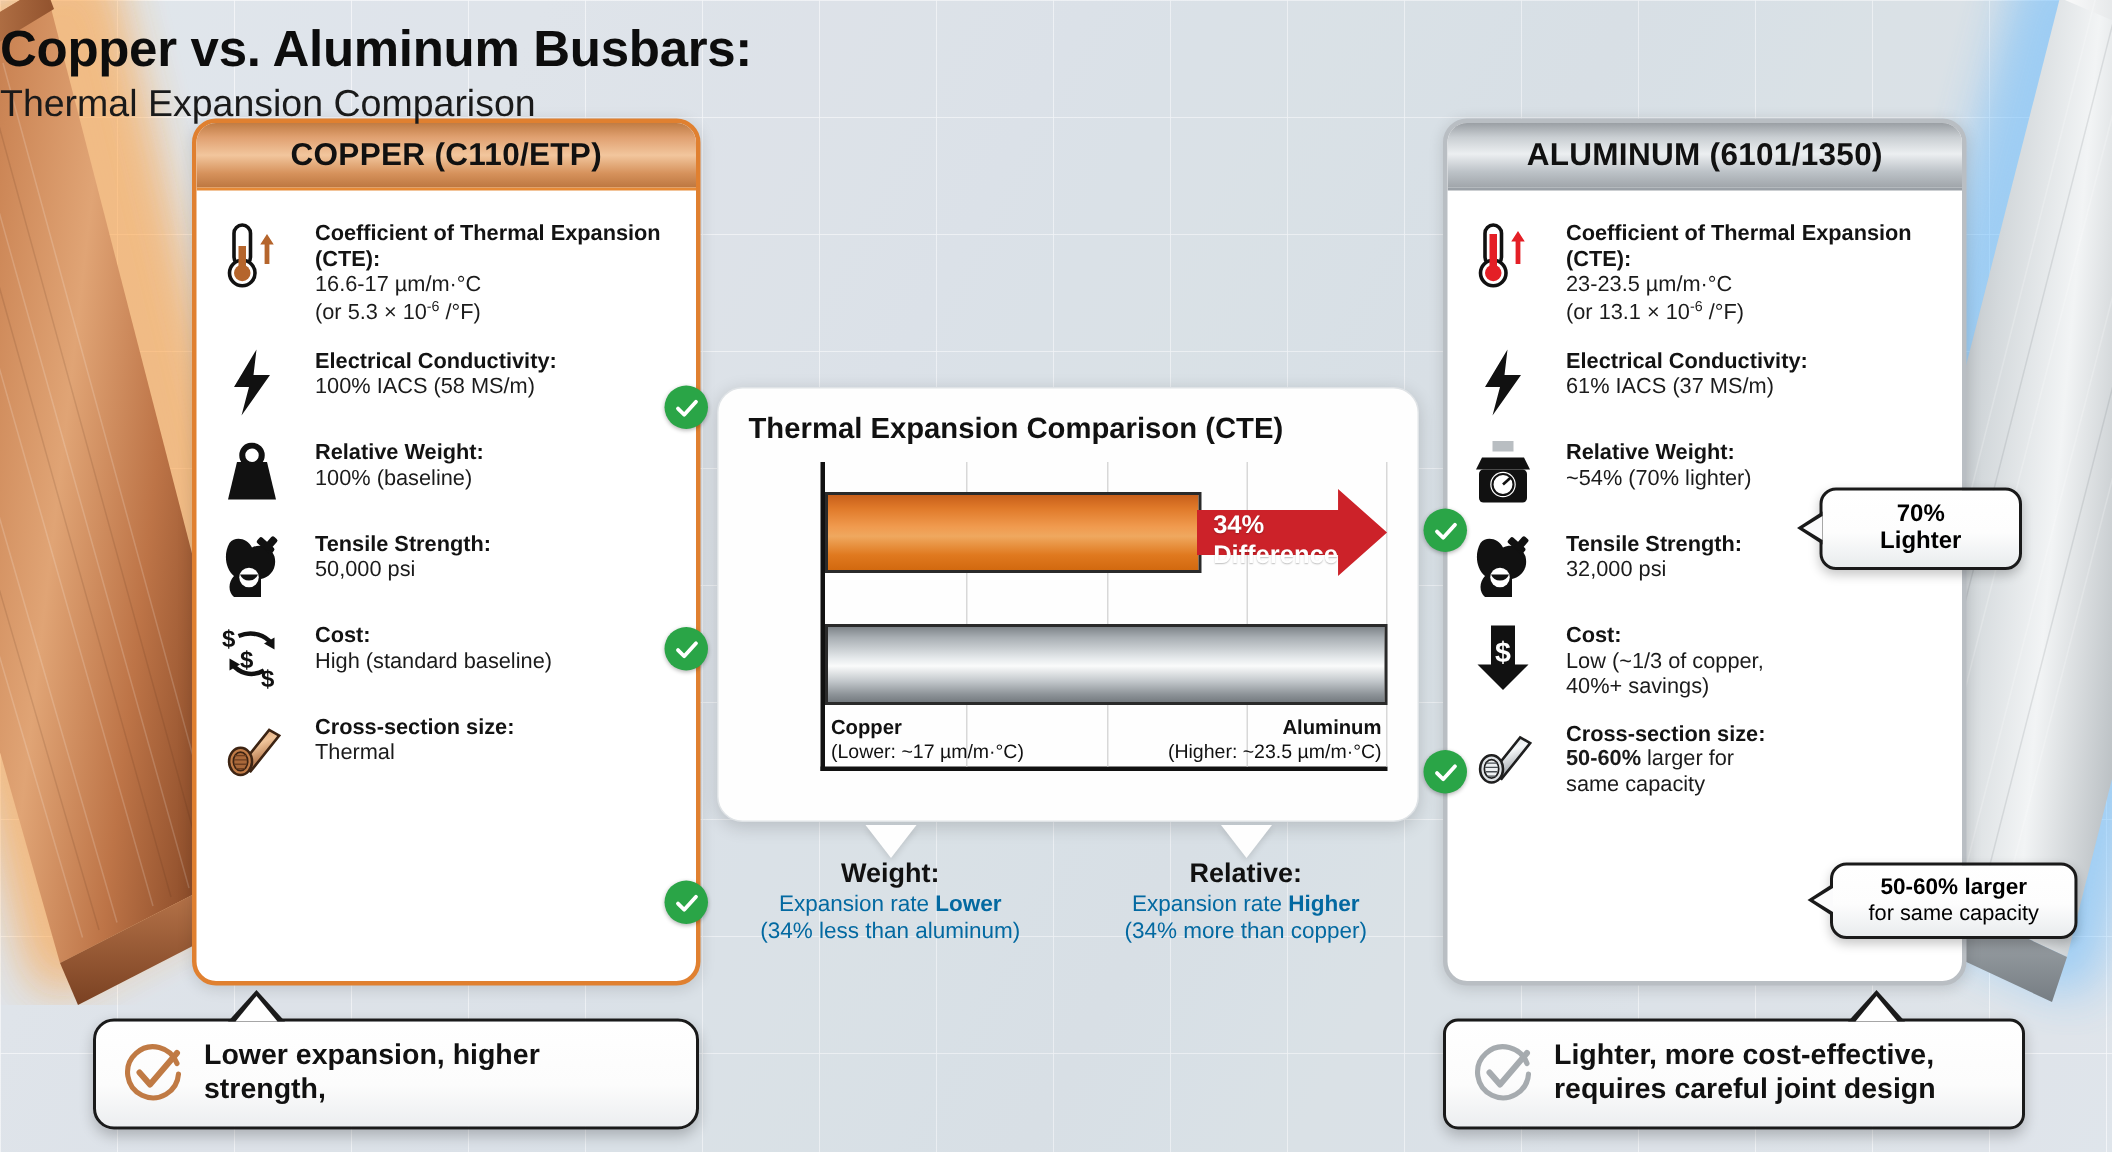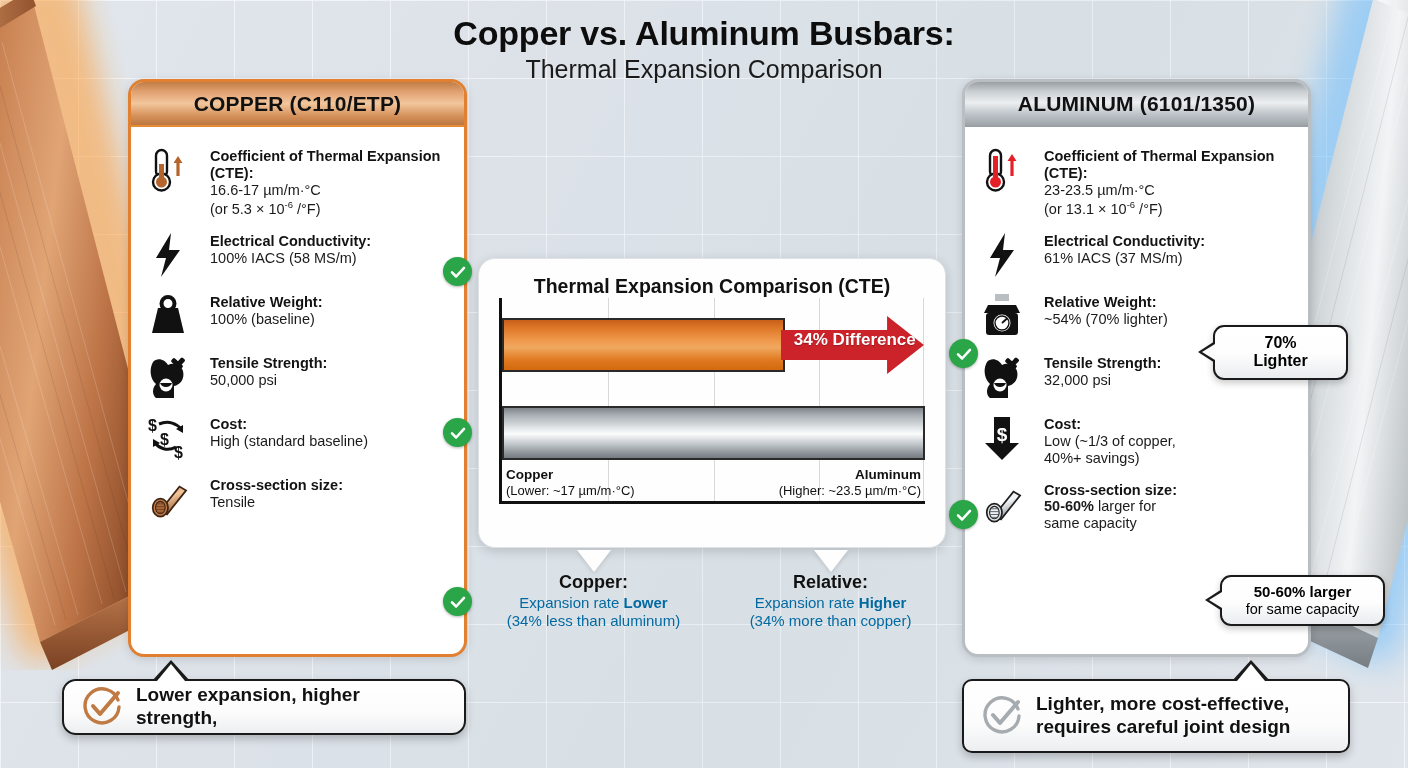--- a/index.html
+++ b/index.html
@@ -99,25 +99,26 @@
   #chart-card {
     position: absolute; z-index: 6;
     left: 478px; top: 258px; width: 468px; height: 290px;
     background: #fefefe;
     border-radius: 17px;
     border: 1px solid #dfe3e6;
     box-shadow: 0 3px 12px rgba(0,0,0,.16);
     padding: 16px 20px 14px 20px;
   }
   #chart-title {
-    text-align: center; font-size: 19.5px; font-weight: bold; color: #111;
+    font-size: 19.5px; font-weight: bold; color: #111;
+    margin-bottom: 10px;
   }
   #plot {
     position: relative; height: 206px;
-    border-left: 3px solid #111; border-bottom: 3px solid #111;
+    border-left: 3px solid #111; border-bottom: 3px solid #111; margin-left: 48px;
   }
   .gridline { position: absolute; top: 0; bottom: 0; width: 1px; background: #d8d8d8; }
   .bar-row { position: absolute; left: 0; right: 0; }
   #bar-copper {
     top: 20px; height: 54px; width: 67%;
     background: linear-gradient(180deg,#c85f1a 0%,#e07a2a 18%,#f09a4e 42%,#efa85f 55%,#e0791f 80%,#d2690f 100%);
     border: 2px solid #2a2a2a;
   }
   #bar-aluminum {
     top: 108px; height: 54px; width: 100%;
@@ -187,21 +188,21 @@
   
   .banner {
     position: absolute; z-index: 11;
     background: linear-gradient(180deg,#ffffff 0%,#fcfcfc 60%,#eceef0 100%);
     border: 2.5px solid #1a1a1a;
     border-radius: 14px;
     box-shadow: 0 4px 9px rgba(0,0,0,.22);
     display: flex; align-items: center; gap: 14px;
     padding: 10px 18px 11px 18px;
   }
-  #banner-copper { left: 62px; top: 679px; width: 404px; height: 56px; }
+  #banner-copper { left: 62px; top: 679px; width: 404px; height: 74px; }
   #banner-aluminum { left: 962px; top: 679px; width: 388px; height: 74px; border-radius: 10px; }
   .banner-text { font-size: 19px; font-weight: bold; color: #111; line-height: 1.18; }
   .banner-icon { width: 40px; min-width: 40px; height: 40px; }
   .banner-notch {
     position: absolute; top: -21px; width: 0; height: 0;
     border-left: 19px solid transparent;
     border-right: 19px solid transparent;
     border-bottom: 21px solid #1a1a1a;
   }
   .banner-notch::after {
@@ -210,21 +211,21 @@
     border-left: 14px solid transparent;
     border-right: 14px solid transparent;
     border-bottom: 17px solid #fefefe;
   }
   #notch-copper { left: 88px; }
   #notch-aluminum { left: 268px; }
 
   
   #title-block {
     position: absolute; z-index: 7; left: 0; right: 0; top: 14px;
-    text-align: center;
+    text-align: left;
   }
   #title-main { font-size: 34px; font-weight: bold; color: #0d0d0d; letter-spacing: -.2px; }
   #title-sub { font-size: 25px; color: #1a1a1a; margin-top: 2px; }
 
   
   .connector { position: absolute; z-index: 4; background: #9aa0a5; }
 </style>
 </head>
 <body>
 
@@ -431,21 +432,21 @@
           <g stroke="#6e3f20" stroke-width="0.9">
             <line x1="10" y1="26" x2="18" y2="26"></line>
               <line x1="9.5" y1="29" x2="18.5" y2="29"></line>
               <line x1="10" y1="32" x2="18" y2="32"></line>
               <line x1="11" y1="35" x2="17" y2="35"></line>
           </g>
         </svg>
       </div>
       <div class="spec-text">
         <div class="spec-label">Cross-section size:</div>
-        <div class="spec-value">Tensile</div>
+        <div class="spec-value">Thermal</div>
       </div>
     </div>
 
   </div>
 </div>
 
 <div class="check-badge" style="left:443px; top:257px;">
   <svg viewBox="0 0 24 24">
       <path d="M4 12.5 L9.5 18 L20 6.5" stroke="#fff" stroke-width="3.4" fill="none" stroke-linecap="round" stroke-linejoin="round"></path>
     </svg>
@@ -623,21 +624,21 @@
     </div>
     <div class="axis-lbl" id="axis-aluminum">
       <div class="nm">Aluminum</div>
       <div>(Higher: ~23.5 µm/m·°C)</div>
     </div>
   </div>
 </div>
 
 <div class="sub-callout" id="sub-copper">
   <span class="notch"></span>
-  <div class="nm">Copper:</div>
+  <div class="nm">Weight:</div>
   <div class="ln"><span>Expansion rate </span><b>Lower</b></div>
   <div class="ln">(34% less than aluminum)</div>
 </div>
 
 <div class="sub-callout" id="sub-aluminum">
   <span class="notch"></span>
   <div class="nm">Relative:</div>
   <div class="ln"><span>Expansion rate </span><b>Higher</b></div>
   <div class="ln">(34% more than copper)</div>
 </div>

